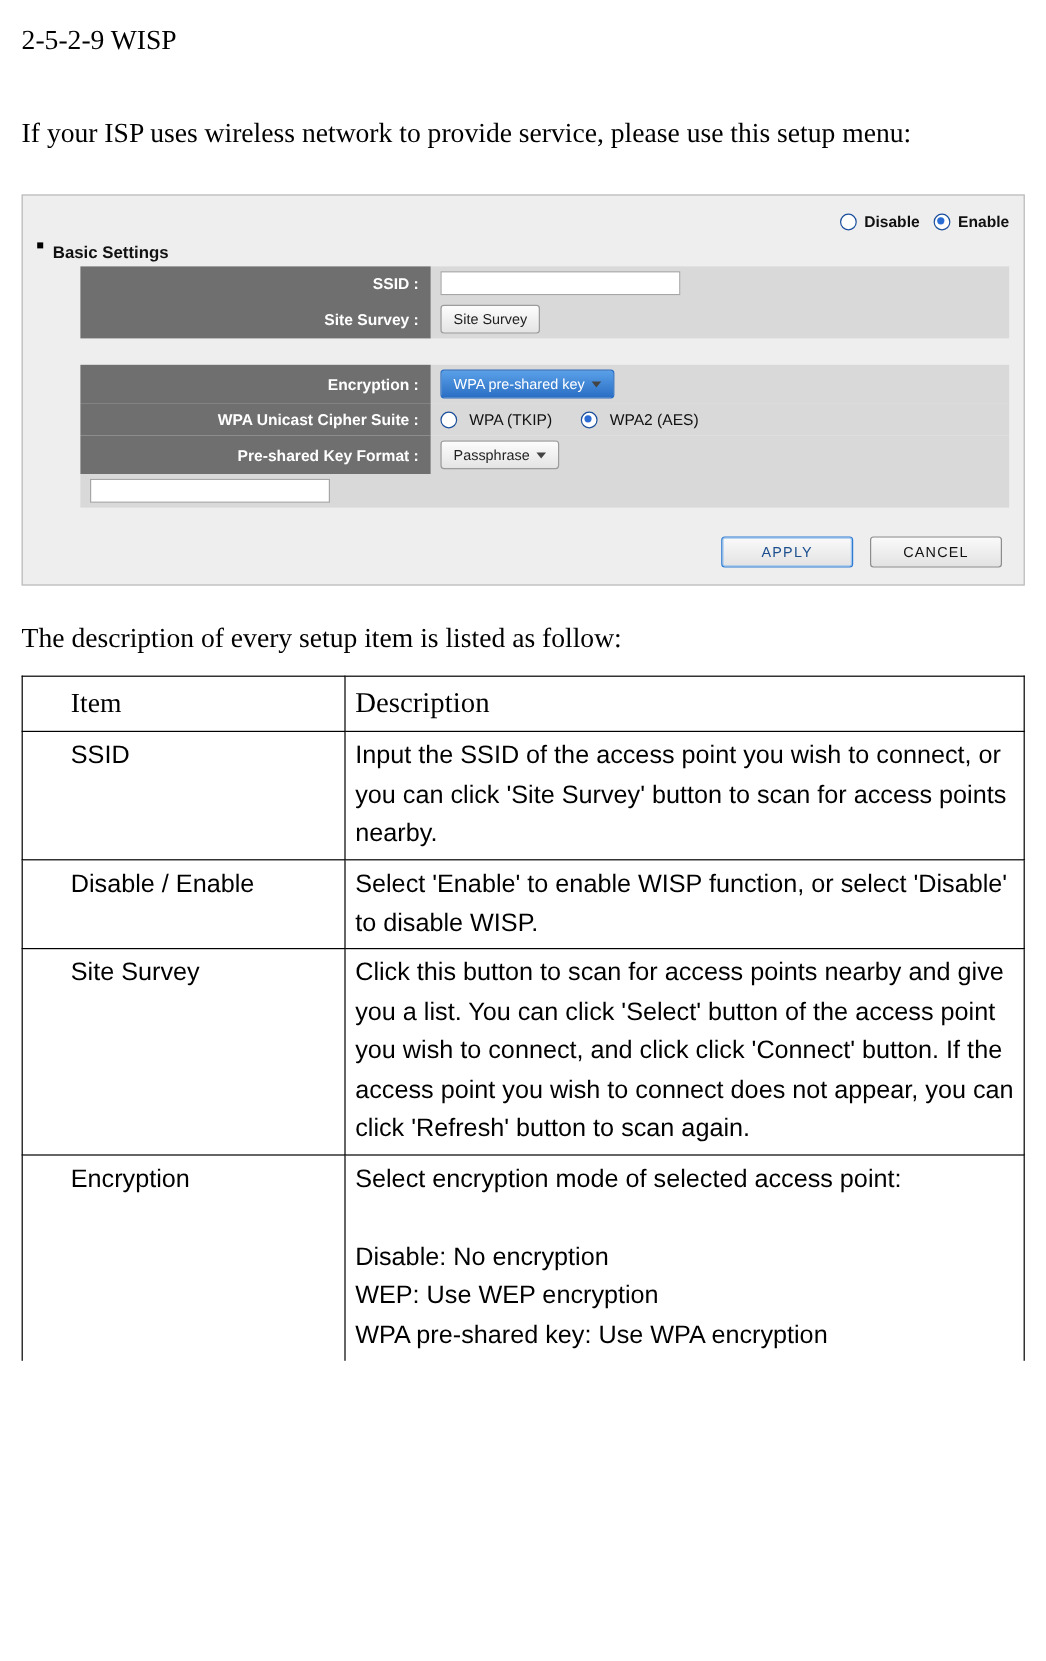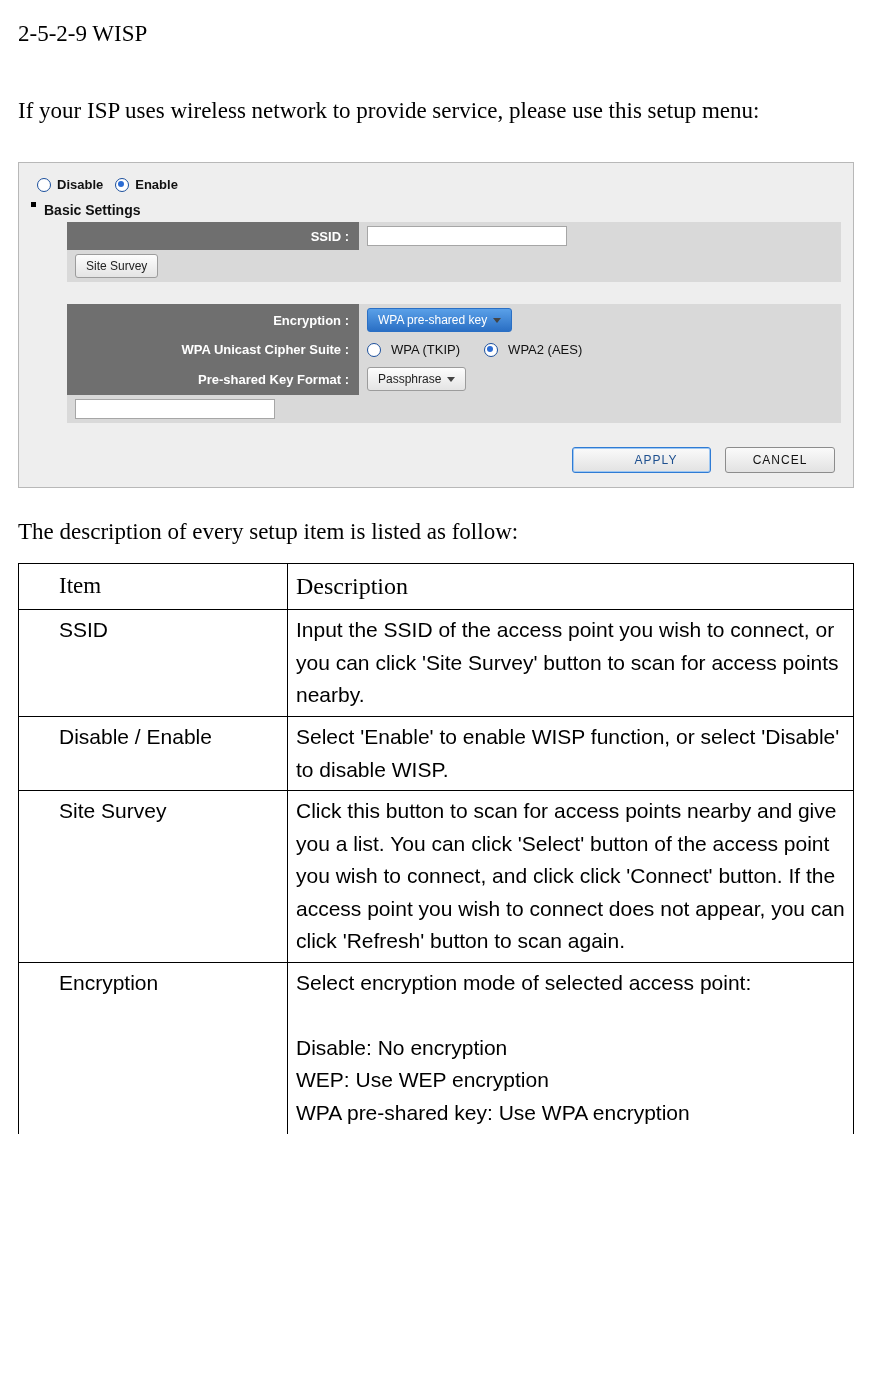--- a/index.html
+++ b/index.html
@@ -19,21 +19,21 @@
 
   
   .ss {
     border: 1px solid #b8b8b8;
     background: #eeeeee;
     font-family: Arial, Helvetica, sans-serif;
     font-size: 13px;
     color: #111;
     padding: 10px 12px 14px 12px;
   }
-  .ss .topline { margin: 4px 0 10px 6px; display: flex; align-items: center; gap: 4px; }
+  .ss .topline { margin: 4px 0 10px 6px; display: flex; align-items: center; gap: 4px; justify-content: flex-end; }
   .ss .radio {
     width: 12px; height: 12px; border-radius: 50%;
     border: 1px solid #1b4f9c; display: inline-block; vertical-align: middle;
     background: #fff; position: relative; margin-right: 2px;
   }
   .ss .radio.sel::after {
     content: ""; position: absolute; left: 2px; top: 2px;
     width: 6px; height: 6px; border-radius: 50%; background: #2b6cd4;
   }
   .ss .topline b { font-weight: bold; font-size: 13px; }
@@ -75,21 +75,21 @@
   .ss .select.blue { color: #fff; background: linear-gradient(#5aa0e8,#2a6fc4); border-color:#2a6fc4; }
   .ss .bottom-btns {
     display: flex; justify-content: flex-end; gap: 14px; margin-top: 24px;
     padding-right: 6px;
   }
   .ss .bigbtn {
     min-width: 108px; height: 24px; border: 1px solid #8c8c8c; border-radius: 3px;
     background: linear-gradient(#fafafa,#e2e2e2); font-size: 12px; letter-spacing: 1px;
     display: flex; align-items: center; justify-content: center;
   }
-  .ss .bigbtn.apply { border-color: #2f7bd4; box-shadow: 0 0 0 1px #9ec7f2 inset; color:#1d4f8f;padding-left:29px; }
+  .ss .bigbtn.apply { border-color: #2f7bd4; box-shadow: 0 0 0 1px #9ec7f2 inset; color:#1d4f8f; }
 
   
   table.desc {
     border-collapse: collapse; width: 100%; font-size: 22px;
   }
   table.desc td {
     border: 1px solid #000; padding: 4px 8px; vertical-align: top;
     line-height: 1.55;
   }
   table.desc td.col1 {
@@ -126,20 +126,21 @@
     <span>Basic Settings</span>
   </div>
 
   <div class="row">
     <div class="label">SSID :</div>
     <div class="field">
       <input type="text" class="txt-w" style="">
     </div>
   </div>
   <div class="row">
+    <div class="label">Site Survey :</div>
     <div class="field">
       <span class="btn">Site Survey</span>
     </div>
   </div>
 
   <div style="height:22px"></div>
 
 
   <div class="row">
     <div class="label">Encryption :</div>

